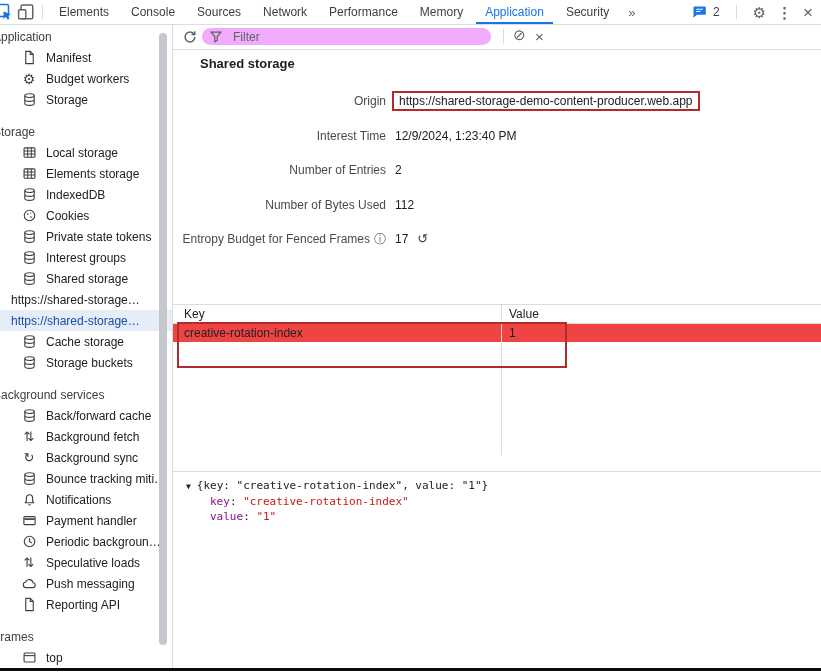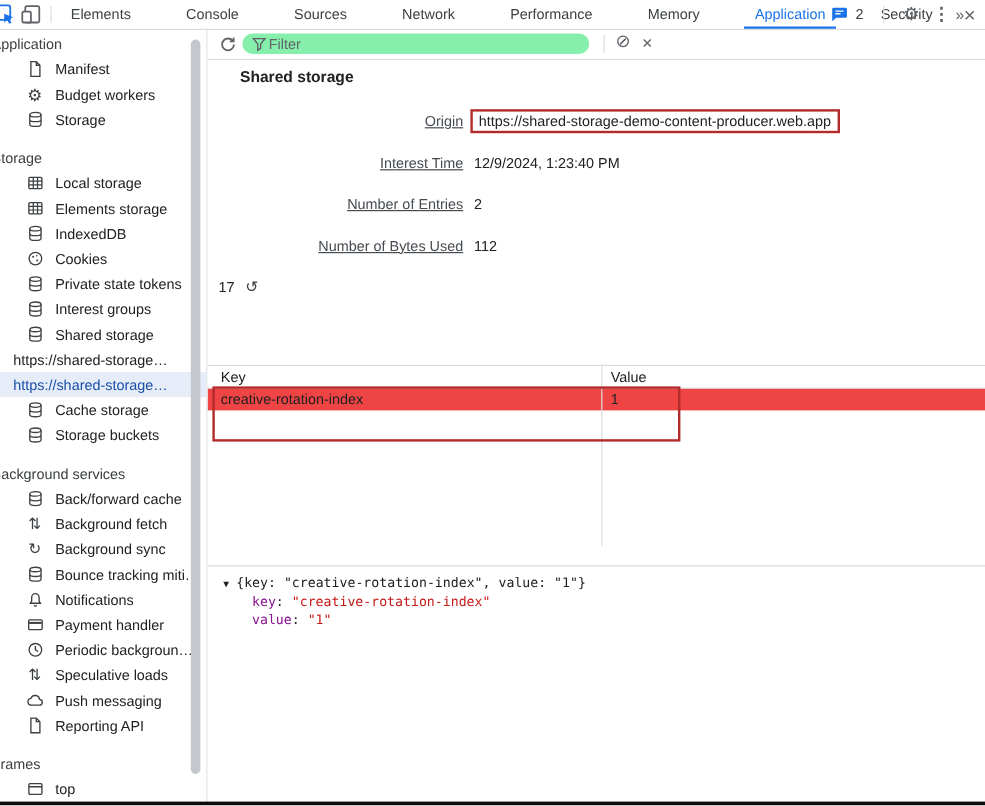--- a/index.html
+++ b/index.html
@@ -5,21 +5,21 @@
   html,body{margin:0;padding:0;background:#fff;}
   .screen{position:relative;width:821px;height:672px;background:#fff;overflow:hidden;
           font-family:"Liberation Sans",sans-serif;color:#202124;}
   
   .tabbar{position:absolute;top:0;left:0;right:0;height:24px;border-bottom:1px solid #dadce0;
           display:flex;align-items:center;background:#fff;}
   .tabbar-left{display:flex;align-items:center;margin-left:-7px;}
   .ico-btn{display:flex;align-items:center;justify-content:center;width:22px;height:22px;color:#5f6368;}
   .ico-btn.blue{color:var(--accent,#1a73e8);}
   .vsep{width:1px;height:14px;background:#dadce0;margin:0 5px;}
-  #tabs{display:flex;align-items:center;height:24px;gap:24px;}
+  #tabs{display:flex;align-items:center;height:24px;}
   .tab{padding:0 9px;margin:0 2px;height:24px;line-height:24px;font-size:12px;color:#3c4043;white-space:nowrap;cursor:pointer;}
   .tab.selected{color:var(--accent,#1a73e8);box-shadow:inset 0 -2px 0 var(--accent,#1a73e8);}
   .more-tabs{padding:0 8px;color:#5f6368;font-size:13px;}
   .tabbar-right{position:absolute;right:8px;top:0;height:24px;display:flex;align-items:center;gap:11px;}
   .issues{display:flex;align-items:center;gap:5px;}
   .issues .cnt{font-size:12px;color:#3c4043;}
   .glyph{font-size:15px;color:#5f6368;line-height:1;}
   
   .sidebar{position:absolute;top:25px;left:0;width:172px;bottom:4px;border-right:1px solid #dadce0;
            overflow:hidden;background:#fff;}
@@ -30,33 +30,33 @@
   .side-item{display:flex;align-items:center;height:21px;padding-left:34px;font-size:12px;color:#202124;gap:9px;white-space:nowrap;cursor:pointer;}
   .side-item .icon{width:16px;height:16px;flex:none;display:flex;align-items:center;justify-content:center;color:#3c4043;}
   .side-item.sub{padding-left:24px;color:#202124;}
   .side-item.selected{background:#e6edf8;color:#174ea6;}
   .gi{font-size:13px;line-height:1;}
   .scroll-thumb{position:absolute;left:159px;top:8px;width:8px;height:612px;border-radius:4px;background:#c4c7cc;}
   
   .main{position:absolute;left:173px;top:25px;right:0;bottom:4px;background:#fff;overflow:hidden;}
   .pane-toolbar{position:absolute;top:0;left:0;right:0;height:24px;border-bottom:1px solid #dadce0;}
   .refresh{position:absolute;left:9px;top:4px;width:16px;height:16px;color:#5f6368;cursor:pointer;}
-  .filter-pill{position:absolute;left:29px;top:3px;width:289px;height:17px;border-radius:9px;background:#86efac;
-               display:flex;align-items:center;padding-left:8px;box-sizing:border-box;gap:0;}
+  .filter-pill{position:absolute;left:29px;top:3px;width:289px;height:17px;border-radius:9px;background:#f0abfc;
+               display:flex;align-items:center;padding-left:8px;box-sizing:border-box;gap:9px;}
   .filter-pill input{border:none;background:transparent;outline:none;font-size:12px;color:#202124;width:230px;
                      font-family:"Liberation Sans",sans-serif;}
   .filter-pill input::placeholder{color:#5f6368;}
   .tb-sep{position:absolute;left:330px;top:4px;width:1px;height:15px;background:#dadce0;}
   .block-btn{position:absolute;left:340px;top:2px;cursor:pointer;}
   .close-btn2{position:absolute;left:362px;top:2px;font-size:15px;color:#5f6368;cursor:pointer;line-height:20px;}
   .page-title{position:absolute;left:27px;top:31px;font-size:13px;font-weight:700;color:#202124;}
   
   .fields{position:absolute;left:0;top:65px;right:0;}
   .field-row{display:flex;align-items:center;height:22px;margin-bottom:12.5px;}
-  .f-label{width:213px;text-align:right;font-size:12px;color:#464b50;flex:none;white-space:nowrap;text-decoration:underline;}
+  .f-label{width:213px;text-align:right;font-size:12px;color:#464b50;flex:none;white-space:nowrap;}
   .f-label .info{font-size:12px;color:#5f6368;margin-left:4px;cursor:pointer;}
   .f-value{margin-left:9px;display:flex;align-items:flex-start;gap:9px;font-size:12px;color:#202124;white-space:nowrap;}
   .f-value.annotated{border:2px solid var(--red,#b22a2a);padding:1px 5px;margin-left:6px;}
   .undo{font-size:13px;color:#3c4043;cursor:pointer;line-height:1;}
   
   .grid{position:absolute;left:0;top:279px;right:0;}
   .grid-head{display:flex;height:18px;border-top:1px solid #dadce0;border-bottom:1px solid #dadce0;
              align-items:center;font-size:12px;color:#202124;background:#fff;box-sizing:content-box;}
   .c-key{width:328px;padding-left:11px;box-sizing:border-box;flex:none;height:100%;display:flex;align-items:center;}
   .c-val{flex:1;padding-left:7px;border-left:1px solid #dadce0;height:100%;display:flex;align-items:center;}
@@ -387,20 +387,21 @@
             <span>2</span>
           </div>
         </div>
         <div class="field-row">
           <div class="f-label">Number of Bytes Used</div>
           <div class="f-value">
             <span>112</span>
           </div>
         </div>
         <div class="field-row">
+          <div class="f-label">Entropy Budget for Fenced Frames<span class="info">ⓘ</span></div>
           <div class="f-value">
             <span>17</span>
             <span class="undo">↺</span>
           </div>
         </div>
       </div>
 
     <div class="grid">
       <div class="grid-head">
         <div class="c-key">Key</div>

